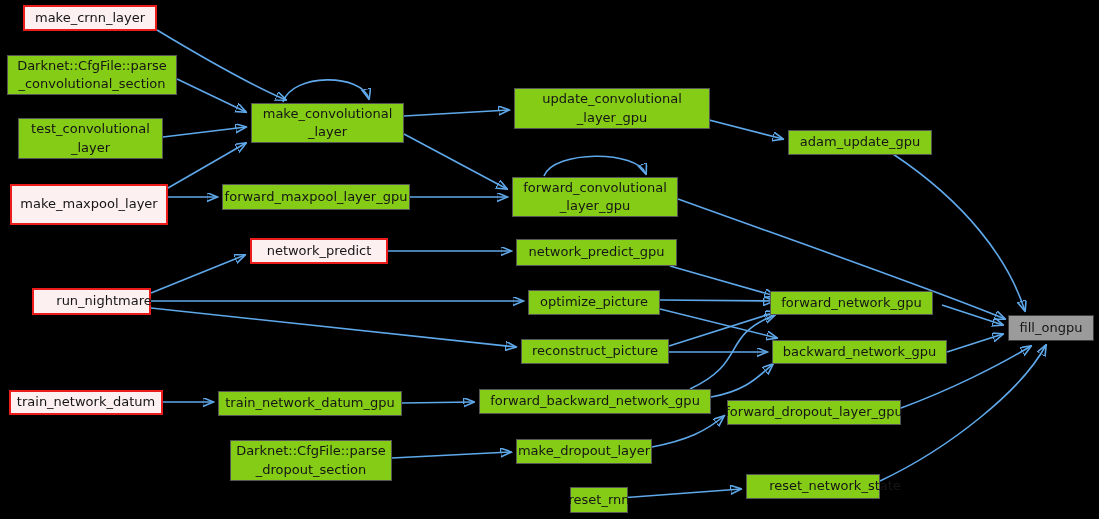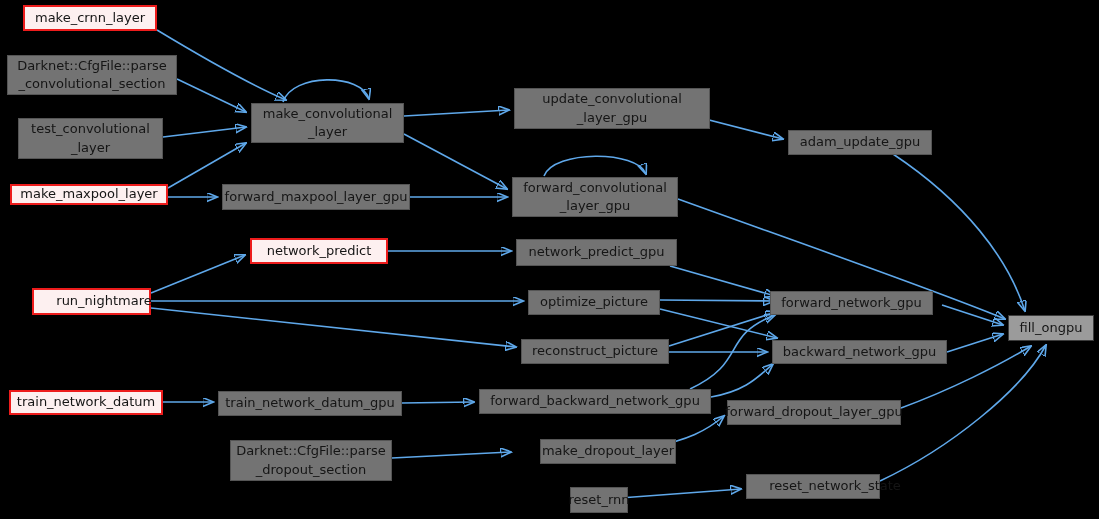--- a/index.html
+++ b/index.html
@@ -1,21 +1,21 @@
 <!DOCTYPE html>
 <html><head>
 <meta charset="utf-8">
 <style>
   html,body{margin:0;padding:0;background:#000;}
   .graph{position:relative;width:1099px;height:519px;background:#000;overflow:hidden;
          font-family:"DejaVu Sans","Liberation Sans",sans-serif;}
   .edges{position:absolute;left:0;top:0;width:1099px;height:519px;}
   .edges path{fill:none;stroke:#5fa8ea;stroke-width:1.6px;}
   .node{position:absolute;box-sizing:border-box;display:flex;align-items:center;justify-content:center;
-        text-align:center;white-space:pre-line;background:#737373;border:1.5px solid #555;
+        text-align:center;white-space:pre-line;background:#84cc16;border:1.5px solid #555;
         color:#151515;font-size:13px;line-height:1.42;padding:1px 4px;cursor:pointer;}
   .node.entry{background:#fdf0f0;border:2px solid #ed1c1c;}
   .node.target{background:#9b9b9b;border:1.5px solid #3c3c3c;}
 </style>
 </head>
 <body>
 
 <div class="graph">
 
   <svg class="edges" viewBox="0 0 1099 519" xmlns="http://www.w3.org/2000/svg">
@@ -57,21 +57,21 @@
     <path marker-end="url(#arrow)" d="M901,408 C950,390 1000,365 1031,346"></path>
     <path marker-end="url(#arrow)" d="M620,498 L741,489"></path>
     <path marker-end="url(#arrow)" d="M880,481 C950,448 1022,390 1046,345"></path>
   </svg>
 
   <div class="node entry" style="left:23px;top:5px;width:134px;height:26px;">make_crnn_layer</div>
   <div class="node" style="left:7px;top:55px;width:170px;height:40px;">Darknet::CfgFile::parse
 _convolutional_section</div>
   <div class="node" style="left:18px;top:118px;width:145px;height:41px;">test_convolutional
 _layer</div>
-  <div class="node entry" style="left:10px;top:184px;width:158px;height:21px;">make_maxpool_layer</div>
+  <div class="node entry" style="left:10px;top:184px;width:158px;height:41px;">make_maxpool_layer</div>
   <div class="node" style="left:251px;top:103px;width:153px;height:40px;">make_convolutional
 _layer</div>
   <div class="node" style="left:222px;top:184px;width:188px;height:26px;">forward_maxpool_layer_gpu</div>
   <div class="node" style="left:514px;top:88px;width:196px;height:41px;">update_convolutional
 _layer_gpu</div>
   <div class="node" style="left:512px;top:177px;width:166px;height:40px;">forward_convolutional
 _layer_gpu</div>
   <div class="node" style="left:788px;top:130px;width:144px;height:25px;">adam_update_gpu</div>
   <div class="node target" style="left:1008px;top:315px;width:86px;height:26px;">fill_ongpu</div>
   <div class="node entry" style="left:250px;top:238px;width:138px;height:26px;">network_predict</div>
@@ -79,18 +79,18 @@
   <div class="node entry" style="left:32px;top:288px;width:119px;height:27px;padding-left:29px;">run_nightmare</div>
   <div class="node" style="left:528px;top:290px;width:132px;height:25px;">optimize_picture</div>
   <div class="node" style="left:521px;top:339px;width:148px;height:25px;">reconstruct_picture</div>
   <div class="node" style="left:770px;top:291px;width:163px;height:24px;">forward_network_gpu</div>
   <div class="node" style="left:772px;top:340px;width:175px;height:24px;">backward_network_gpu</div>
   <div class="node" style="left:479px;top:389px;width:232px;height:25px;">forward_backward_network_gpu</div>
   <div class="node entry" style="left:9px;top:390px;width:154px;height:25px;">train_network_datum</div>
   <div class="node" style="left:218px;top:391px;width:184px;height:25px;">train_network_datum_gpu</div>
   <div class="node" style="left:230px;top:440px;width:162px;height:41px;">Darknet::CfgFile::parse
 _dropout_section</div>
-  <div class="node" style="left:516px;top:439px;width:136px;height:25px;margin-left:24px;">make_dropout_layer</div>
+  <div class="node" style="left:516px;top:439px;width:136px;height:25px;">make_dropout_layer</div>
   <div class="node" style="left:727px;top:400px;width:174px;height:25px;">forward_dropout_layer_gpu</div>
   <div class="node" style="left:746px;top:474px;width:134px;height:25px;padding-left:48px;">reset_network_state</div>
   <div class="node" style="left:547px;top:487px;width:58px;height:26px;margin-left:23px;">reset_rnn</div>
 
 </div>
 
 </body></html>

